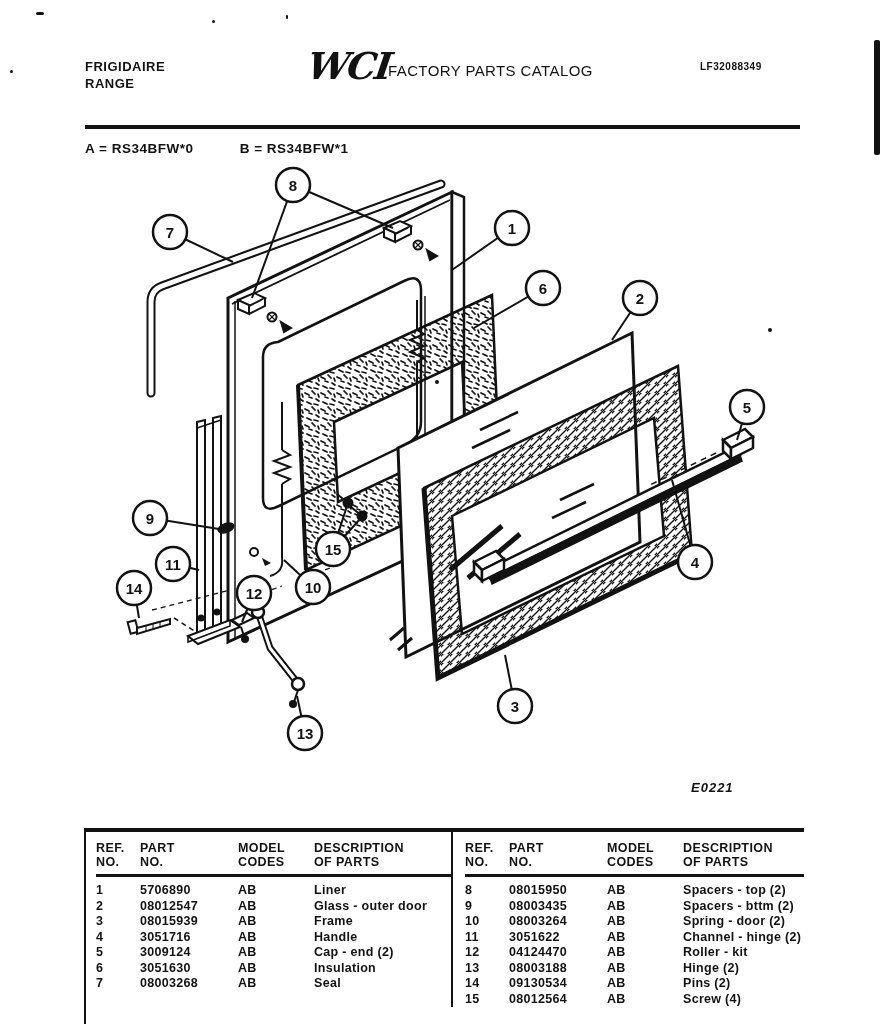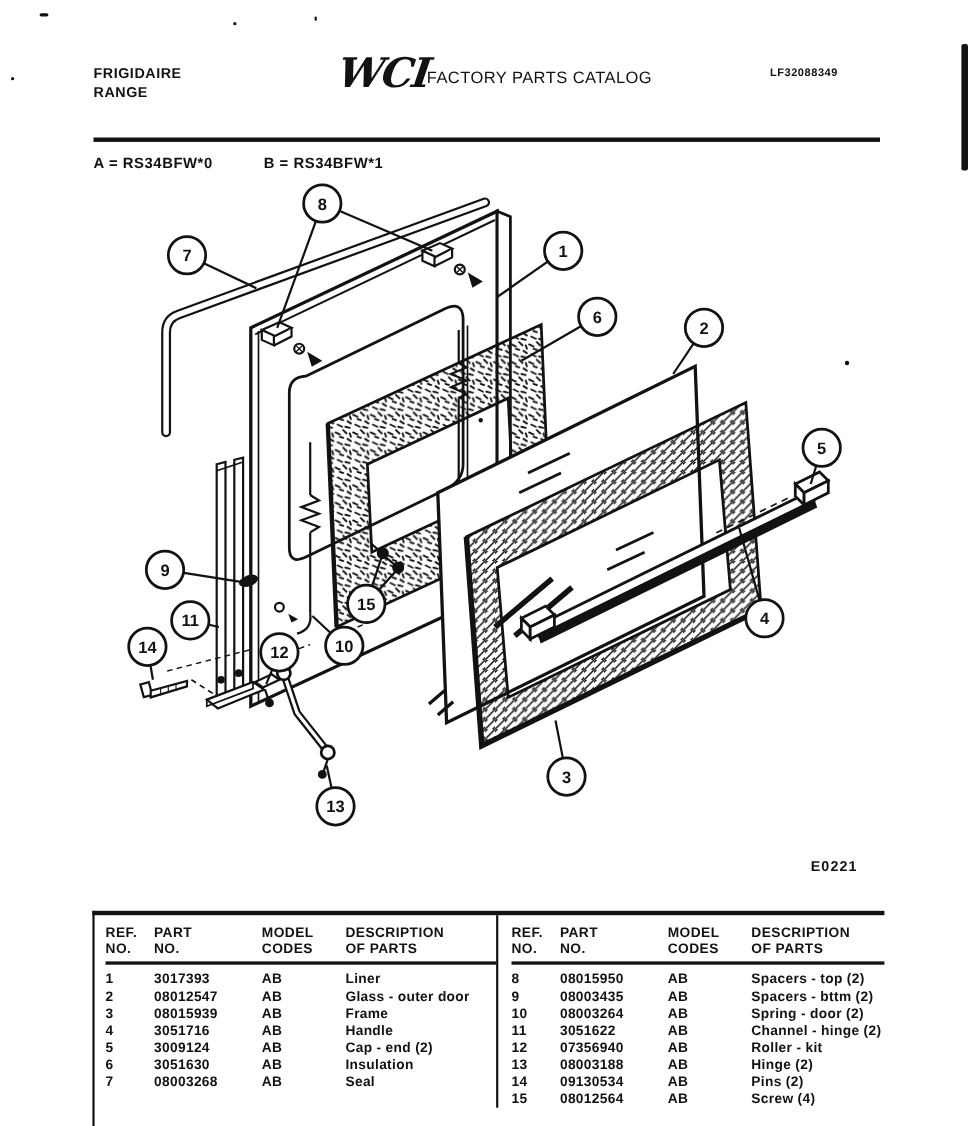--- a/index.html
+++ b/index.html
@@ -15,21 +15,21 @@
     left:308px;top:44px;font-family:"DejaVu Serif",serif;font-style:italic;font-weight:bold;
     font-size:37px;transform:skewX(-8deg);letter-spacing:-2px;
   }
   .catalog{left:388px;top:62px;font-size:15px;font-weight:normal;letter-spacing:.4px;}
   .docnum{left:700px;top:61px;font-size:10px;font-weight:bold;letter-spacing:.5px;}
   .hr-top{left:85px;top:125px;width:715px;height:4px;background:#121212;}
   .models{left:85px;top:141px;font-size:13.5px;font-weight:bold;letter-spacing:.5px;}
   .models span{margin-right:42px;margin-top:20px;}
   
   .diagram{left:0;top:150px;}
-  .figcode{left:737px;top:780px;font-size:13px;font-weight:bold;letter-spacing:1px;}
+  .figcode{left:691px;top:780px;font-size:13px;font-weight:bold;letter-spacing:1px;font-style:italic;}
   
   .ptable{
     left:84px;top:828px;width:718px;display:flex;align-items:flex-start;
     border-top:4px solid #121212;border-bottom:4px solid #121212;border-left:2px solid #121212;
     padding-bottom:17px;
   }
   .half{padding:9px 0 0 10px;}
   .half.left{width:355px;}
   .half.right{flex:1;border-left:2px solid #121212;padding-left:12px;}
   .thead,.row{display:grid;grid-template-columns:42px 96px 74px 1fr;column-gap:2px;}
@@ -309,21 +309,21 @@
         </div>
       <div class="th">
           <span>DESCRIPTION</span>
           <span>OF PARTS</span>
         </div>
     </div>
     <div class="rows">
 
         <div class="row">
           <div class="td">1</div>
-          <div class="td">3017393</div>
+          <div class="td">5706890</div>
           <div class="td">AB</div>
           <div class="td">Liner</div>
         </div>
 
         <div class="row">
           <div class="td">2</div>
           <div class="td">08012547</div>
           <div class="td">AB</div>
           <div class="td">Glass - outer door</div>
         </div>
@@ -408,21 +408,21 @@
 
         <div class="row">
           <div class="td">11</div>
           <div class="td">3051622</div>
           <div class="td">AB</div>
           <div class="td">Channel - hinge (2)</div>
         </div>
 
         <div class="row">
           <div class="td">12</div>
-          <div class="td">07356940</div>
+          <div class="td">04124470</div>
           <div class="td">AB</div>
           <div class="td">Roller - kit</div>
         </div>
 
         <div class="row">
           <div class="td">13</div>
           <div class="td">08003188</div>
           <div class="td">AB</div>
           <div class="td">Hinge (2)</div>
         </div>

